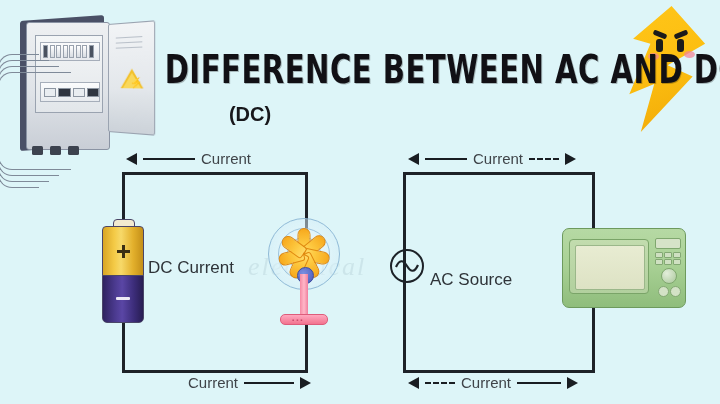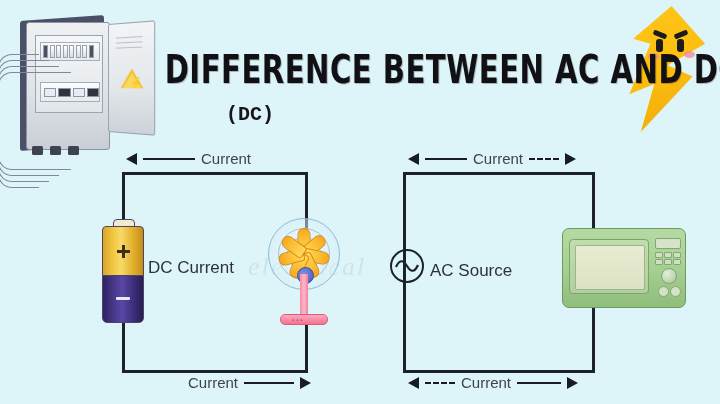--- a/index.html
+++ b/index.html
@@ -20,21 +20,21 @@
     font-weight:bold;
     font-size:31px;
     letter-spacing:0.5px;
     color:#111015;
     transform:scaleY(1.28) scaleX(0.94);
     transform-origin:center top;
     text-shadow:1px 1px 0 rgba(0,0,0,.25);
     white-space:nowrap;
   }
   .sublabel{
-    font-family:Liberation Mono, monospace;
+    font-family:Liberation Sans, sans-serif;
     font-weight:bold;font-size:20px;color:#17171b;
     text-align:center;white-space:nowrap;
   }
   #dc-sub{left:150px;top:103px;width:200px;}
   #ac-sub{left:432px;top:103px;width:200px;}
 
   
   .wire{background:#1d2228;}
   .wire-h{height:3px;}
   .wire-v{width:3px;}
@@ -311,21 +311,21 @@
   <div class="abs wire wire-h" style="left:403px;top:172px;width:192px;"></div>
   <div class="abs wire wire-v" style="left:403px;top:172px;height:198px;"></div>
   <div class="abs wire wire-v" style="left:592px;top:172px;height:198px;"></div>
   <div class="abs wire wire-h" style="left:403px;top:370px;width:192px;"></div>
 
   <div id="acsym" class="abs">
     <svg width="30" height="30" viewBox="0 0 30 30">
       <path d="M4 16 Q9 5 15 15 Q21 25 26 14" stroke="#1d2228" stroke-width="2.2" fill="none"></path>
     </svg>
   </div>
-  <div class="abs" style="left:430px;top:261px;font-size:17px;color:#2e3338;white-space:nowrap;">AC Source</div>
+  <div class="abs" style="left:430px;top:270px;font-size:17px;color:#2e3338;white-space:nowrap;">AC Source</div>
 
   <div id="microwave" class="abs">
     <div class="mw-body"></div>
     <div class="mw-door">
       <div class="mw-window"></div>
     </div>
     <div class="mw-panel">
       <div class="mw-display"></div>
       <div class="mw-btns">
         <span class="mw-btn"></span>

